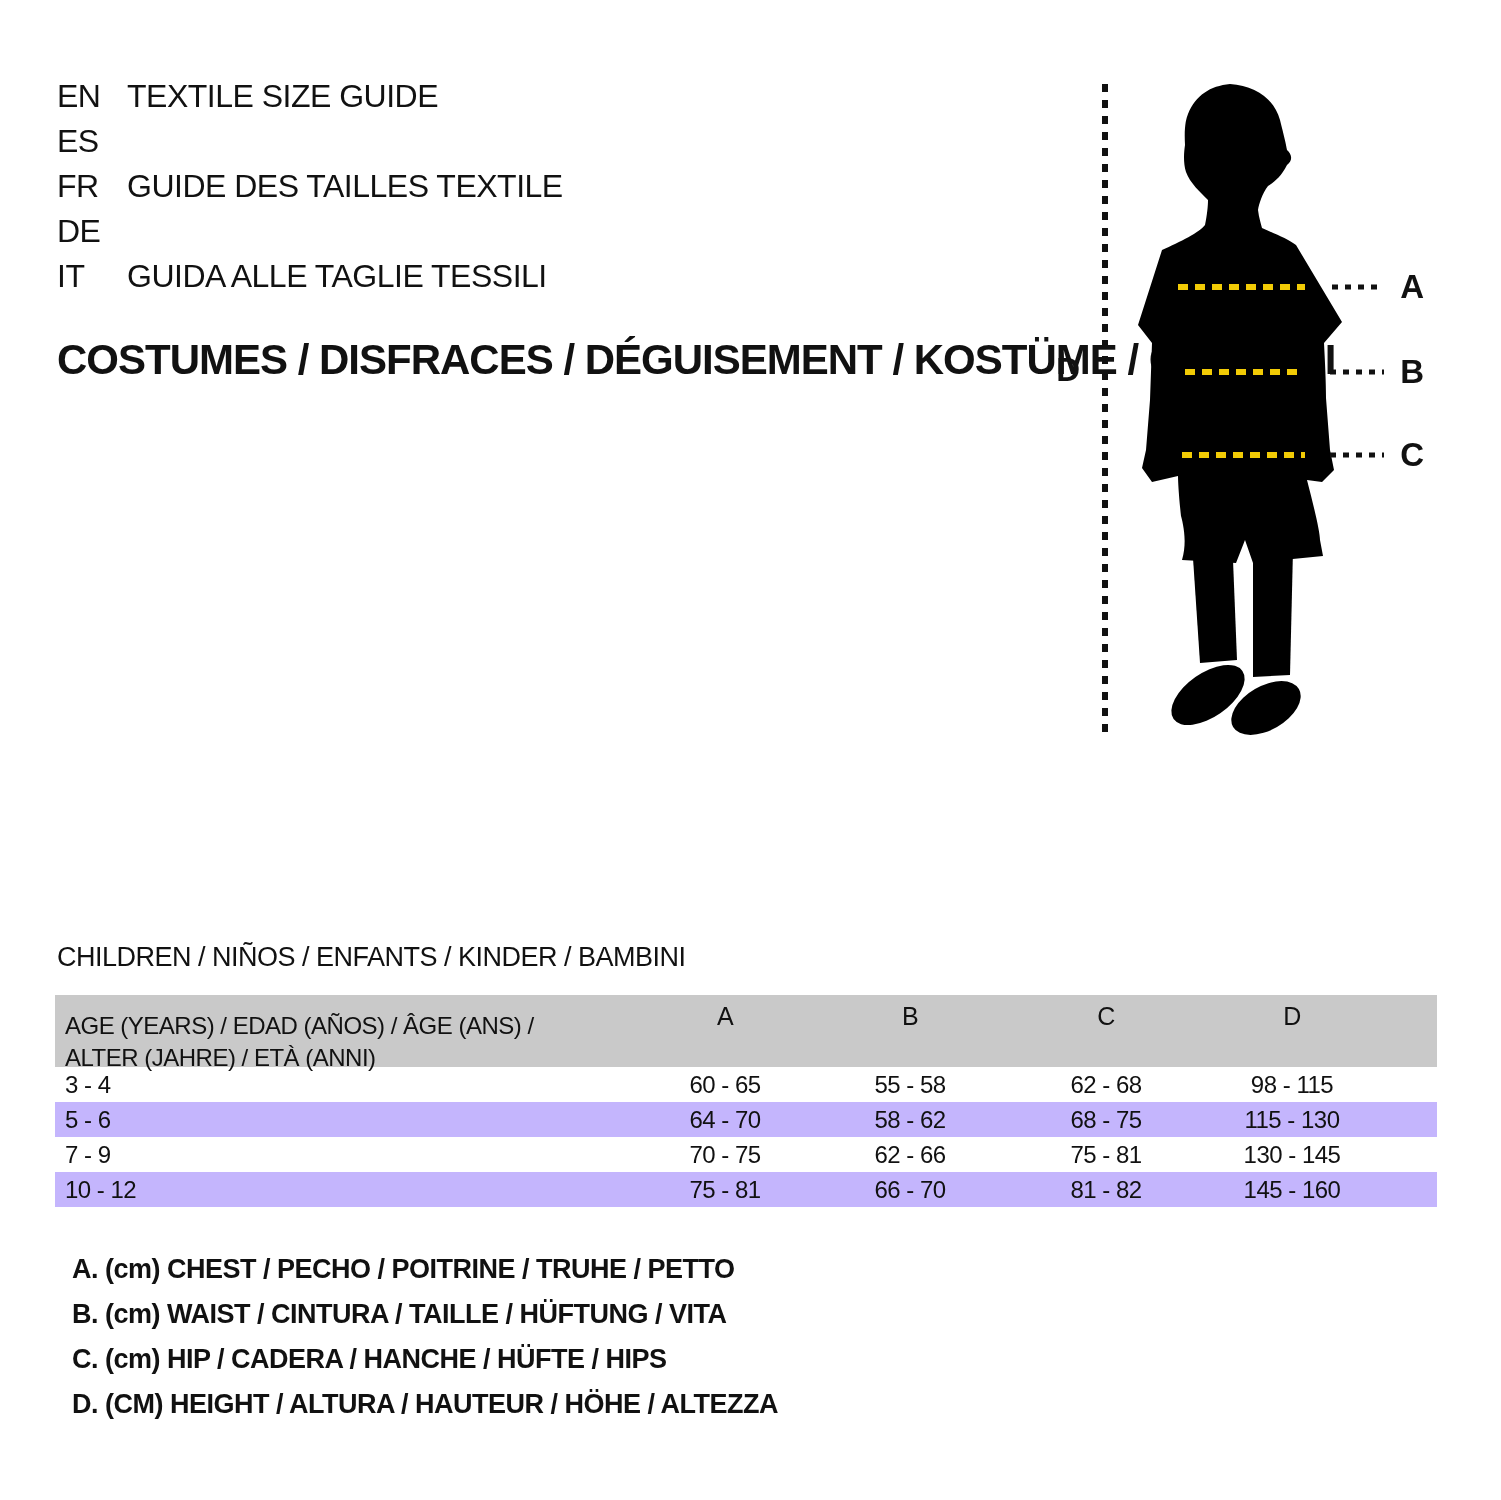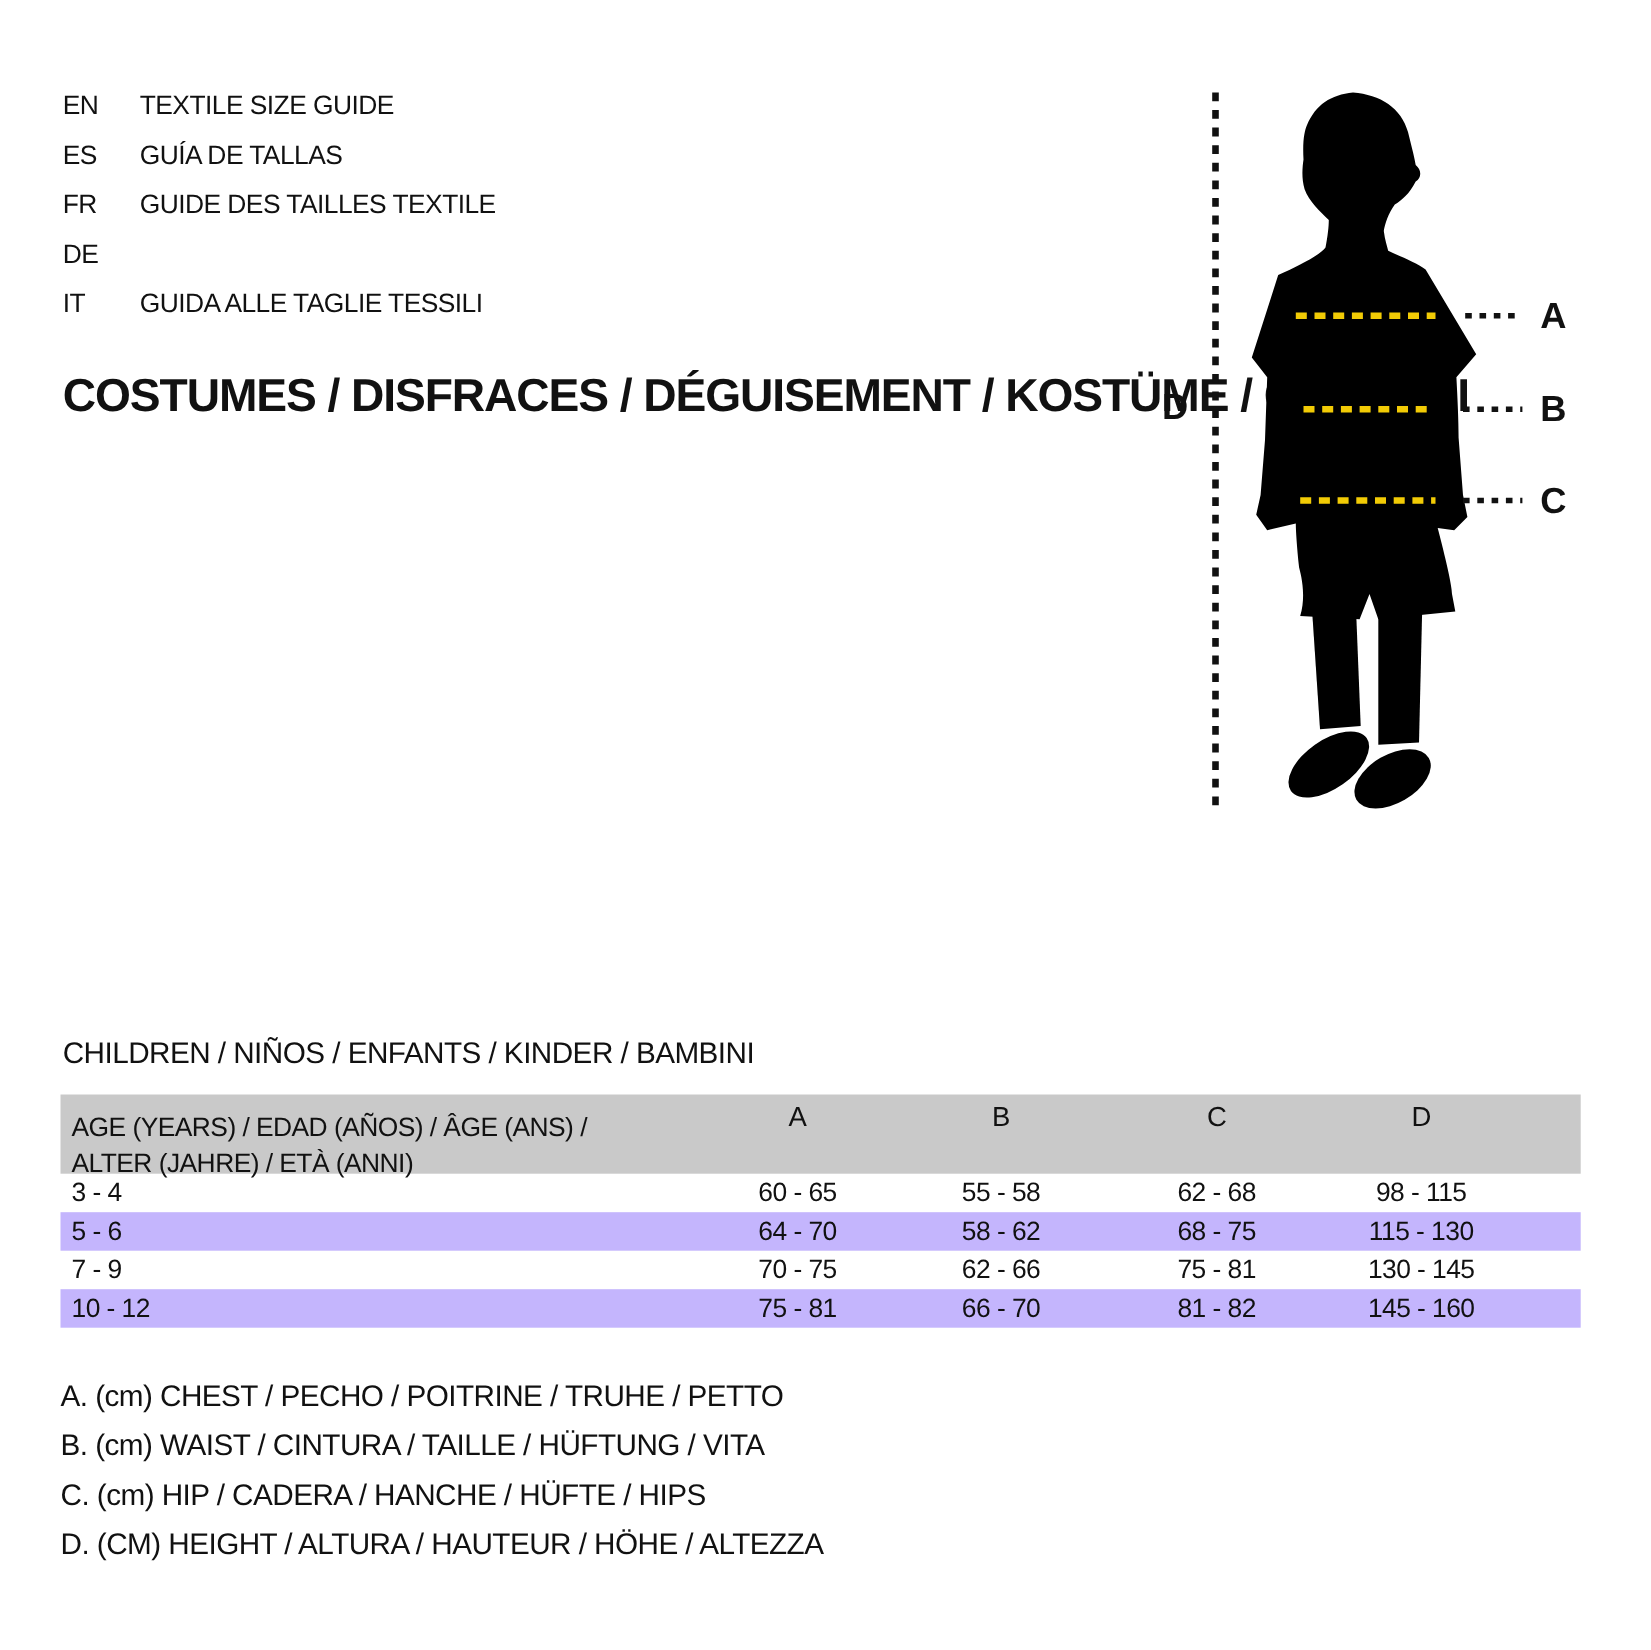--- a/index.html
+++ b/index.html
@@ -3,21 +3,21 @@
 <meta charset="utf-8">
 <style>
   html,body{margin:0;padding:0;background:#fff;}
   .canvas{
     position:relative;width:1501px;height:1500px;background:#ffffff;
     font-family:"Liberation Sans", sans-serif;color:#111;overflow:hidden;
     letter-spacing:-0.5px;
   }
   
   .lang-list{position:absolute;left:57px;top:74px;}
-  .lang-row{display:flex;height:45px;line-height:45px;font-size:24px;}
+  .lang-row{display:flex;height:45px;line-height:45px;font-size:32px;}
   .lang-code{width:70px;flex:0 0 70px;}
   
   .costumes-title{
     position:absolute;left:57px;top:336px;font-size:42px;font-weight:bold;
     letter-spacing:-1px;white-space:nowrap;
   }
   
   .figure-svg{position:absolute;left:1040px;top:82px;width:420px;height:660px;}
   .fig-label{
     position:absolute;width:40px;text-align:center;font-size:33px;font-weight:bold;
@@ -32,36 +32,35 @@
   .size-table{position:absolute;left:55px;top:995px;width:1382px;font-size:24px;}
   .st-header{position:relative;height:72px;background:#c9c9c9;}
   .st-agehead{padding:15px 0 0 10px;line-height:32px;white-space:pre-line;}
   .st-colhead{position:absolute;top:7px;transform:translateX(-50%);font-size:25px;}
   .st-row{position:relative;height:35px;line-height:35px;}
   .st-row.alt{background:#c4b5fd;}
   .st-age{padding-left:10px;}
   .st-val{position:absolute;top:0;transform:translateX(-50%);white-space:nowrap;}
   .col-a{left:670px;} .col-b{left:855px;} .col-c{left:1051px;} .col-d{left:1237px;}
   
-  .legend{position:absolute;left:55px;top:1247px;}
+  .legend{position:absolute;left:72px;top:1247px;font-weight:bold;}
   .legend-row{height:45px;line-height:45px;font-size:27px;white-space:nowrap;}
 </style>
 </head>
 <body>
 
 <div class="canvas">
 
   <div class="lang-list">
     <div class="lang-row">
       <span class="lang-code">EN</span>
       <span class="lang-text">TEXTILE SIZE GUIDE</span>
     </div>
     <div class="lang-row">
       <span class="lang-code">ES</span>
-      <span class="lang-text">GUÍA DE TALLAS</span>
     </div>
     <div class="lang-row">
       <span class="lang-code">FR</span>
       <span class="lang-text">GUIDE DES TAILLES TEXTILE</span>
     </div>
     <div class="lang-row">
       <span class="lang-code">DE</span>
     </div>
     <div class="lang-row">
       <span class="lang-code">IT</span>

